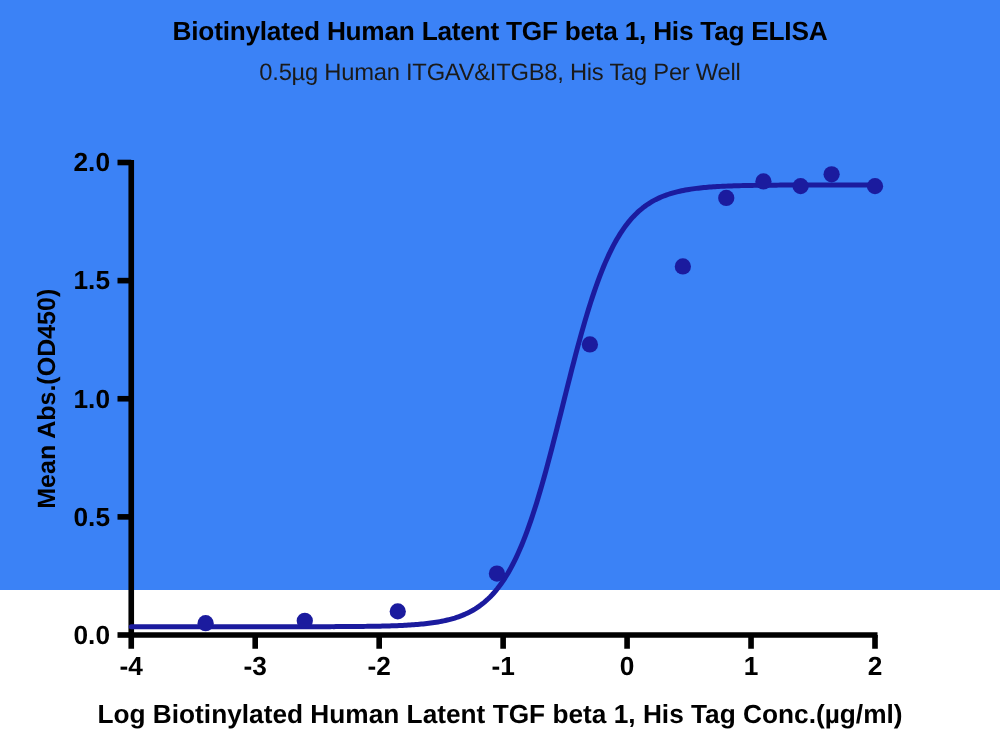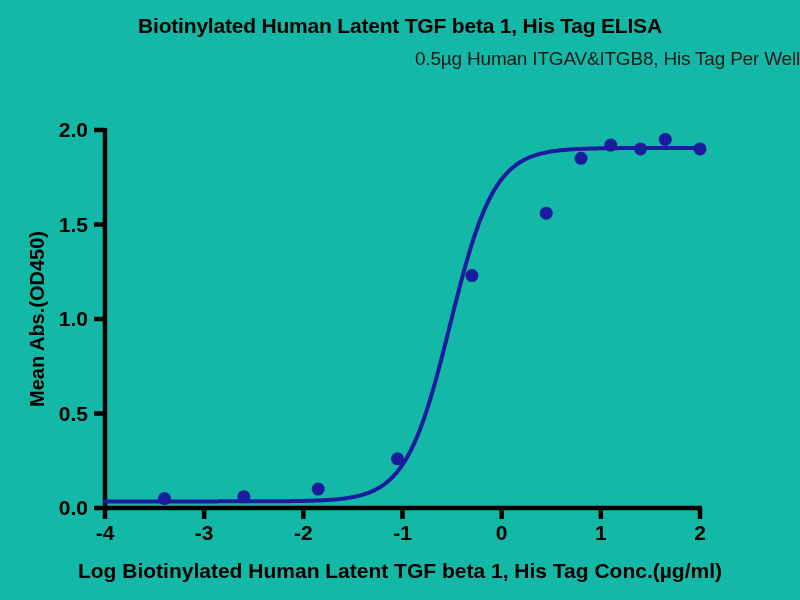--- a/index.html
+++ b/index.html
@@ -10,41 +10,41 @@
   body {
     width: 800px;
     height: 600px;
     overflow: hidden;
     font-family: "Liberation Sans", sans-serif;
     color: #000000;
   }
   #figure {
     position: relative;
     width: 800px;
-    height: 600px;
-    background: #14b8a6;
+    height: 472px;
+    background: #3b82f6;
   }
   #title {
     position: absolute;
     top: 14px;
     left: 0;
     width: 800px;
     text-align: center;
     font-size: 21px;
     font-weight: bold;
     letter-spacing: -0.2px;
     color: #000000;
     white-space: nowrap;
   }
   #subtitle {
     position: absolute;
     top: 48px;
     left: 0;
     width: 800px;
-    text-align: right;
+    text-align: center;
     font-size: 19px;
     font-weight: normal;
     letter-spacing: -0.2px;
     color: #1a1a1a;
     white-space: nowrap;
   }
   #plot-svg {
     position: absolute;
     top: 0;
     left: 0;

